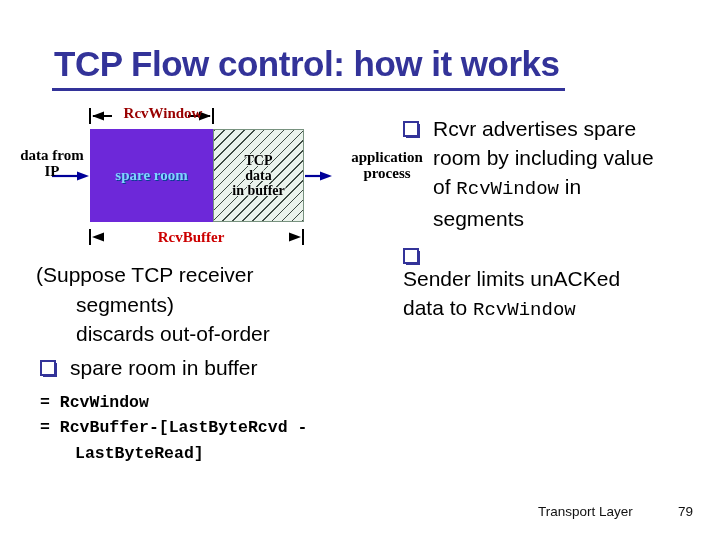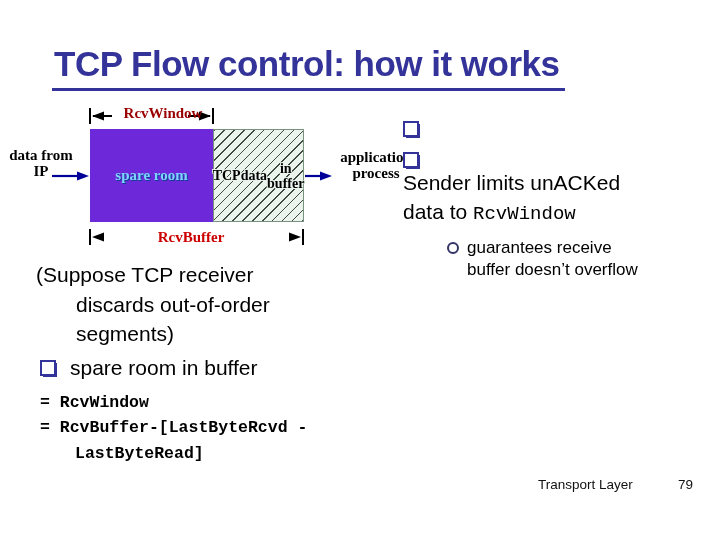--- a/index.html
+++ b/index.html
@@ -22,36 +22,36 @@
   }
   .box-blue .lbl{
     font-family:"Liberation Serif",serif;font-weight:bold;font-size:15px;
     color:#7fd4ff;text-shadow:1px 1px 0 #0a3f92;
   }
   .box-hatch{
     position:absolute;left:213px;top:129px;width:91px;height:93px;box-sizing:border-box;
     border:1px solid #78927f;
     background-color:#eaf3ec;
     background-image:repeating-linear-gradient(135deg,#3c4a42 0px,#3c4a42 1px,transparent 1px,transparent 7px);
-    display:flex;flex-direction:row;align-items:center;justify-content:center;
+    display:flex;flex-direction:column;align-items:center;justify-content:center;
   }
   .box-hatch .lbl{
     font-family:"Liberation Serif",serif;font-weight:bold;font-size:14px;line-height:15px;
     color:#000;text-align:center;
     text-shadow:1px 1px 0 #eaf3ec,-1px -1px 0 #eaf3ec,1px -1px 0 #eaf3ec,-1px 1px 0 #eaf3ec;
   }
   .dim-label{
     position:absolute;font-family:"Liberation Serif",serif;font-weight:bold;font-size:15px;
     text-align:center;line-height:16px;
   }
   .dim-window{left:100px;top:105px;width:126px;color:#990000;}
   .dim-buffer{left:131px;top:229px;width:120px;color:#cc0000;}
   .side-label{
     position:absolute;font-family:"Liberation Serif",serif;font-weight:bold;font-size:15px;
-    line-height:16px;text-align:center;color:#000;
+    line-height:16px;text-align:center;color:#000;margin-left:11px;
   }
   .lbl-datafrom{left:6px;top:147px;width:70px;}
   .lbl-appproc{left:332px;top:149px;width:88px;}
   
   .right-col{position:absolute;left:403px;top:114px;width:312px;}
   .left-col{position:absolute;left:30px;top:256px;width:370px;padding-top:4px;}
   .bullet-row{display:flex;align-items:flex-start;}
   .sq-bullet{
     flex:0 0 auto;width:12px;height:12px;margin:7px 14px 0 0;
     border:2px solid #333399;box-shadow:2px 2px 0 -1px #333399;background:#fff;
@@ -71,21 +71,21 @@
   .suppose .cont{padding-left:46px;white-space:nowrap;}
   .left-bullet{margin-top:4px;padding-left:10px;}
   .code{
     margin-top:8px;font-family:"Liberation Mono","DejaVu Sans Mono",monospace;
     font-weight:bold;font-size:16.5px;line-height:25.5px;color:#000;
   }
   .code .cl{padding-left:10px;white-space:pre;}
   .code .cl3{padding-left:45px;}
   
   .footer{
-    position:absolute;left:538px;top:477px;width:155px;
+    position:absolute;left:538px;top:504px;width:155px;
     display:flex;justify-content:space-between;align-items:baseline;
     font-size:13.5px;color:#111;
   }
 </style>
 </head>
 <body>
 
 <div class="slide">
 
   <div class="title">TCP Flow control: how it works</div>
@@ -135,42 +135,41 @@
     <div>IP</div>
   </div>
   <div class="side-label lbl-appproc">
     <div>application</div>
     <div>process</div>
   </div>
 
   <div class="right-col">
     <div class="bullet-row">
       <span class="sq-bullet"></span>
+      <div class="btext">
+        <div class="line">Rcvr advertises spare</div>
+        <div class="line">room by including value</div>
+        <div class="line"><span>of </span><span class="mono">RcvWindow</span><span> in</span></div>
+        <div class="line">segments</div>
+      </div>
     </div>
     <div class="bullet-row b2">
       <span class="sq-bullet"></span>
       <div class="btext">
         <div class="line">Sender limits unACKed</div>
         <div class="line"><span>data to </span><span class="mono">RcvWindow</span></div>
       </div>
     </div>
-    <div class="bullet-row sub-row">
-      <span class="o-bullet"></span>
-      <div class="btext">
-        <div class="line">guarantees receive</div>
-        <div class="line">buffer doesn’t overflow</div>
-      </div>
-    </div>
   </div>
 
   <div class="left-col">
     <div class="suppose">
       <div class="l1">(Suppose TCP receiver</div>
+      <div class="cont">segments)</div>
       <div class="cont">discards out-of-order</div>
-      <div class="cont">segments)</div>
     </div>
     <div class="bullet-row left-bullet">
       <span class="sq-bullet"></span>
       <div class="btext">
         <div class="line">spare room in buffer</div>
       </div>
     </div>
     <div class="code">
       <div class="cl">= RcvWindow</div>
       <div class="cl">= RcvBuffer-[LastByteRcvd -</div>

